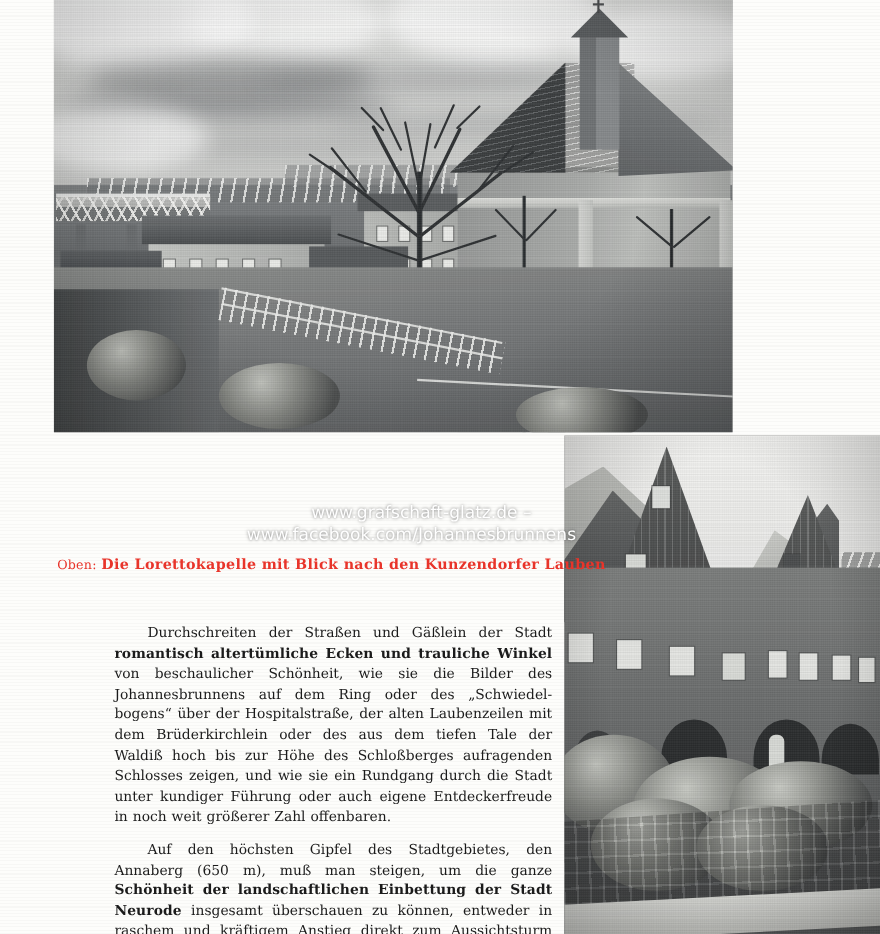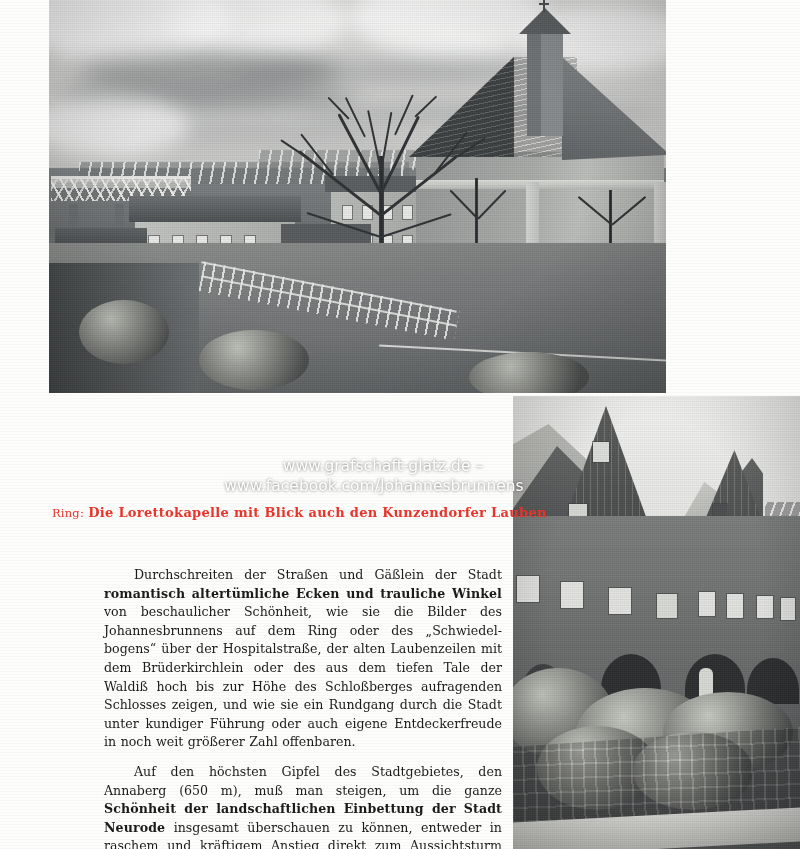--- a/index.html
+++ b/index.html
@@ -508,22 +508,22 @@
     <div class="vign"></div>
   </div>
 
   <div id="watermark">
     <div class="l1">www.grafschaft-glatz.de –</div>
     <div class="l2">www.facebook.com/Johannesbrunnens</div>
   </div>
 
   <div id="captions">
     <div class="cap-line">
-      <span class="lead">Ring:</span>
-      <span class="strong">Die Lorettokapelle mit Blick auch den Kunzendorfer Lauben</span>
+      <span class="lead">Oben:</span>
+      <span class="strong">Die Lorettokapelle mit Blick nach den Kunzendorfer Lauben</span>
     </div>
   </div>
 
   <div id="bodytext">
     <p><span>Durchschreiten der Straßen und Gäßlein der Stadt </span><b>romantisch alter­tümliche Ecken und trauliche Winkel</b><span> von beschaulicher Schönheit, wie sie die Bilder des Johannesbrunnens auf dem Ring oder des „Schwiedel­bogens“ über der Hospitalstraße, der alten Laubenzeilen mit dem Brüderkirchlein oder des aus dem tiefen Tale der Waldiß hoch bis zur Höhe des Schloßberges aufragenden Schlosses zeigen, und wie sie ein Rundgang durch die Stadt unter kundiger Führung oder auch eigene Entdeckerfreude in noch weit größerer Zahl offenbaren.</span></p>
     <p><span>Auf den höchsten Gipfel des Stadtgebietes, den Annaberg (650 m), muß man steigen, um die ganze </span><b>Schönheit der landschaftlichen Einbettung der Stadt Neurode</b><span> insgesamt überschauen zu können, entweder in raschem und kräftigem Anstieg direkt zum Aussichtsturm oder auf</span></p>
   </div>
 
   <div id="paper-tex"></div>
 </div>

